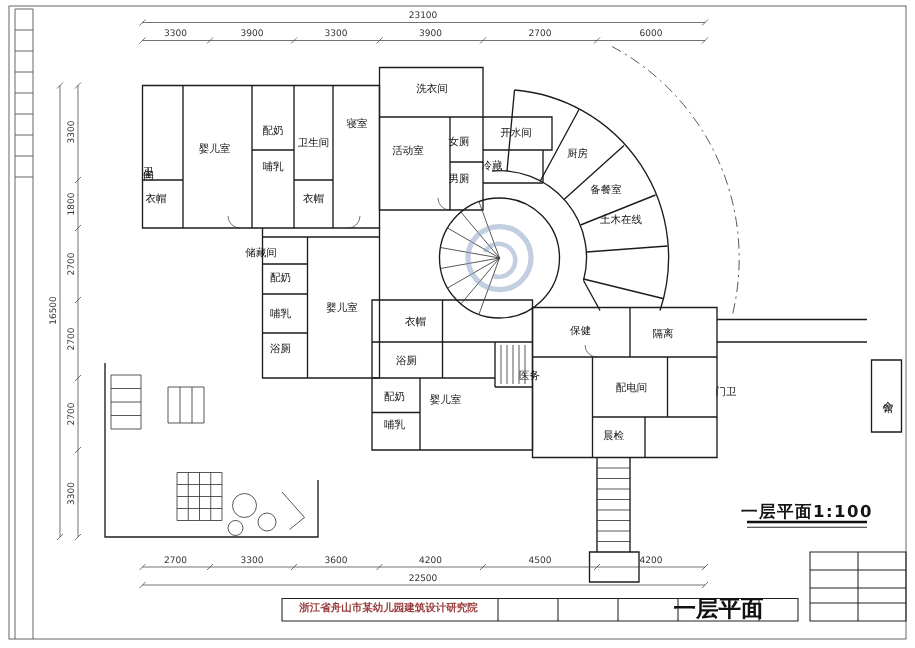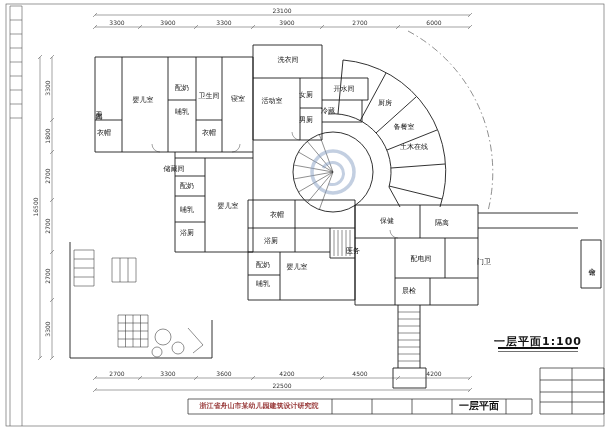--- a/index.html
+++ b/index.html
@@ -6,21 +6,21 @@
   .canvas{position:relative;width:610px;height:432px;background:#ffffff;overflow:hidden;
           font-family:"DejaVu Sans","Liberation Sans",sans-serif;}
   svg{position:absolute;left:0;top:0;}
   .lbl{position:absolute;transform:translate(-50%,-50%);font-size:7px;color:#141414;
        white-space:nowrap;line-height:1;}
   .lbl-v{writing-mode:vertical-rl;letter-spacing:1px;white-space:normal;}
   .dim{font-size:6px;color:#333;}
   .dim-v{transform:translate(-50%,-50%) rotate(-90deg);}
   .plan-title{font-size:11px;font-weight:bold;letter-spacing:1px;}
   .company{font-size:7px;color:#9a3c3c;font-weight:bold;}
-  .sheet-name{font-size:10px;font-weight:bold;color:#111;}
+  .sheet-name{font-size:15px;font-weight:bold;color:#111;}
   .watermark{font-size:34px;font-weight:bold;color:rgba(125,155,190,0.5);
              letter-spacing:9px;white-space:nowrap;}
 </style>
 </head>
 <body>
 
 <div class="canvas">
 
   <svg width="610" height="432" viewBox="0 0 610 432">
 
@@ -101,21 +101,21 @@
     </g>
   </svg>
 
   <div class="lbl lbl-v" style="left:98px;top:107px">卫生间</div>
   <div class="lbl" style="left:143px;top:100px">婴儿室</div>
   <div class="lbl" style="left:182px;top:88px">配奶</div>
   <div class="lbl" style="left:182px;top:112px">哺乳</div>
   <div class="lbl" style="left:209px;top:96px">卫生间</div>
   <div class="lbl" style="left:104px;top:133px">衣帽</div>
   <div class="lbl" style="left:209px;top:133px">衣帽</div>
-  <div class="lbl" style="left:238px;top:99px">寝室</div>
+  <div class="lbl" style="left:238px;top:83px">寝室</div>
   <div class="lbl" style="left:288px;top:60px">洗衣间</div>
   <div class="lbl" style="left:272px;top:101px">活动室</div>
   <div class="lbl" style="left:306px;top:95px">女厕</div>
   <div class="lbl" style="left:306px;top:120px">男厕</div>
   <div class="lbl" style="left:344px;top:89px">开水间</div>
   <div class="lbl" style="left:328px;top:111px">冷藏</div>
   <div class="lbl" style="left:385px;top:103px">厨房</div>
   <div class="lbl" style="left:404px;top:127px">备餐室</div>
   <div class="lbl" style="left:414px;top:147px">土木在线</div>
   <div class="lbl" style="left:174px;top:169px">储藏间</div>

